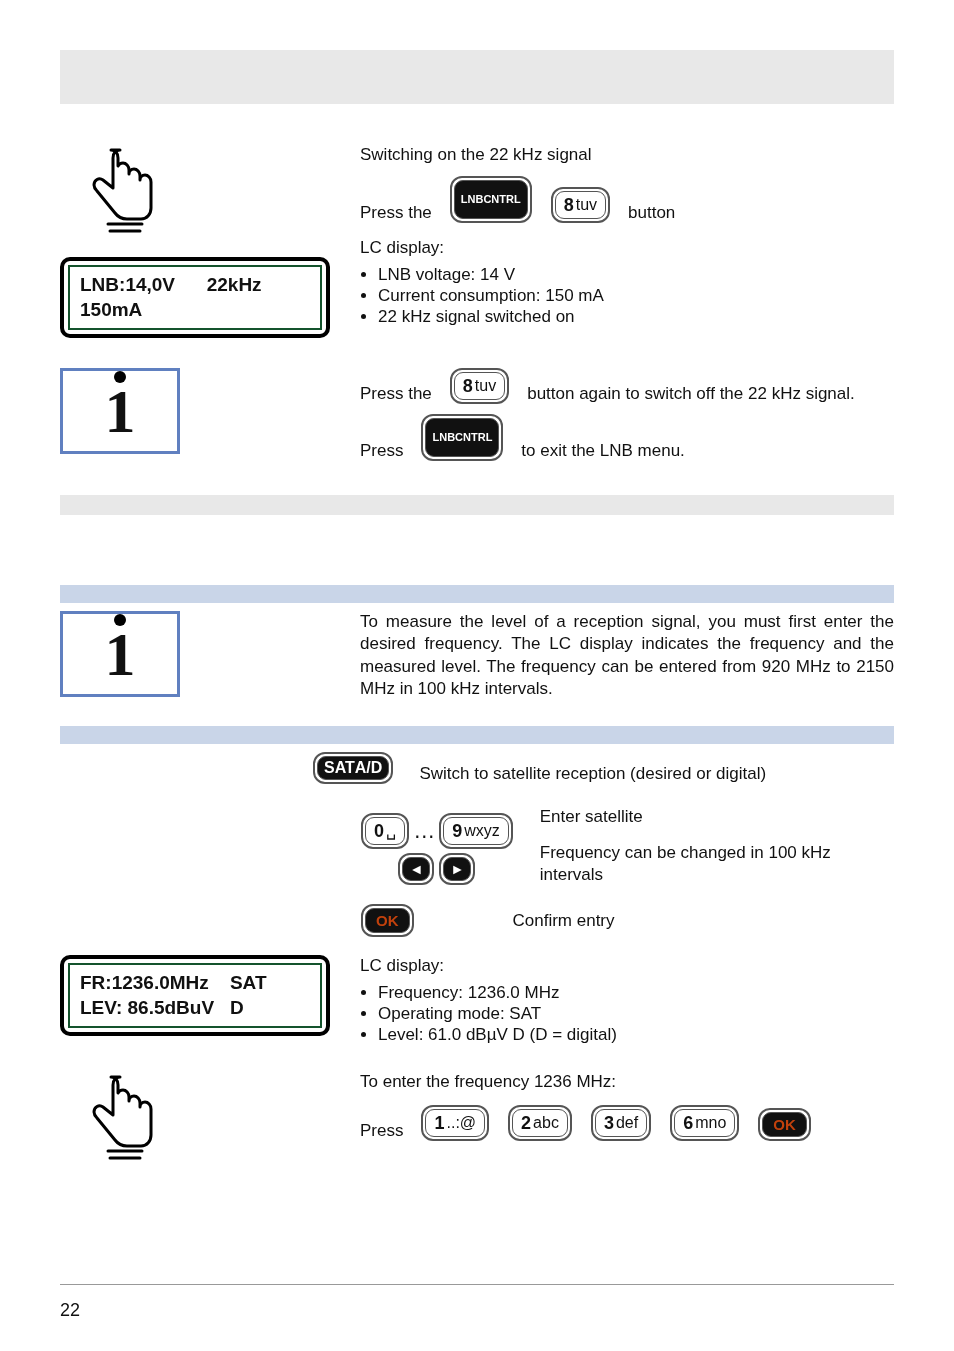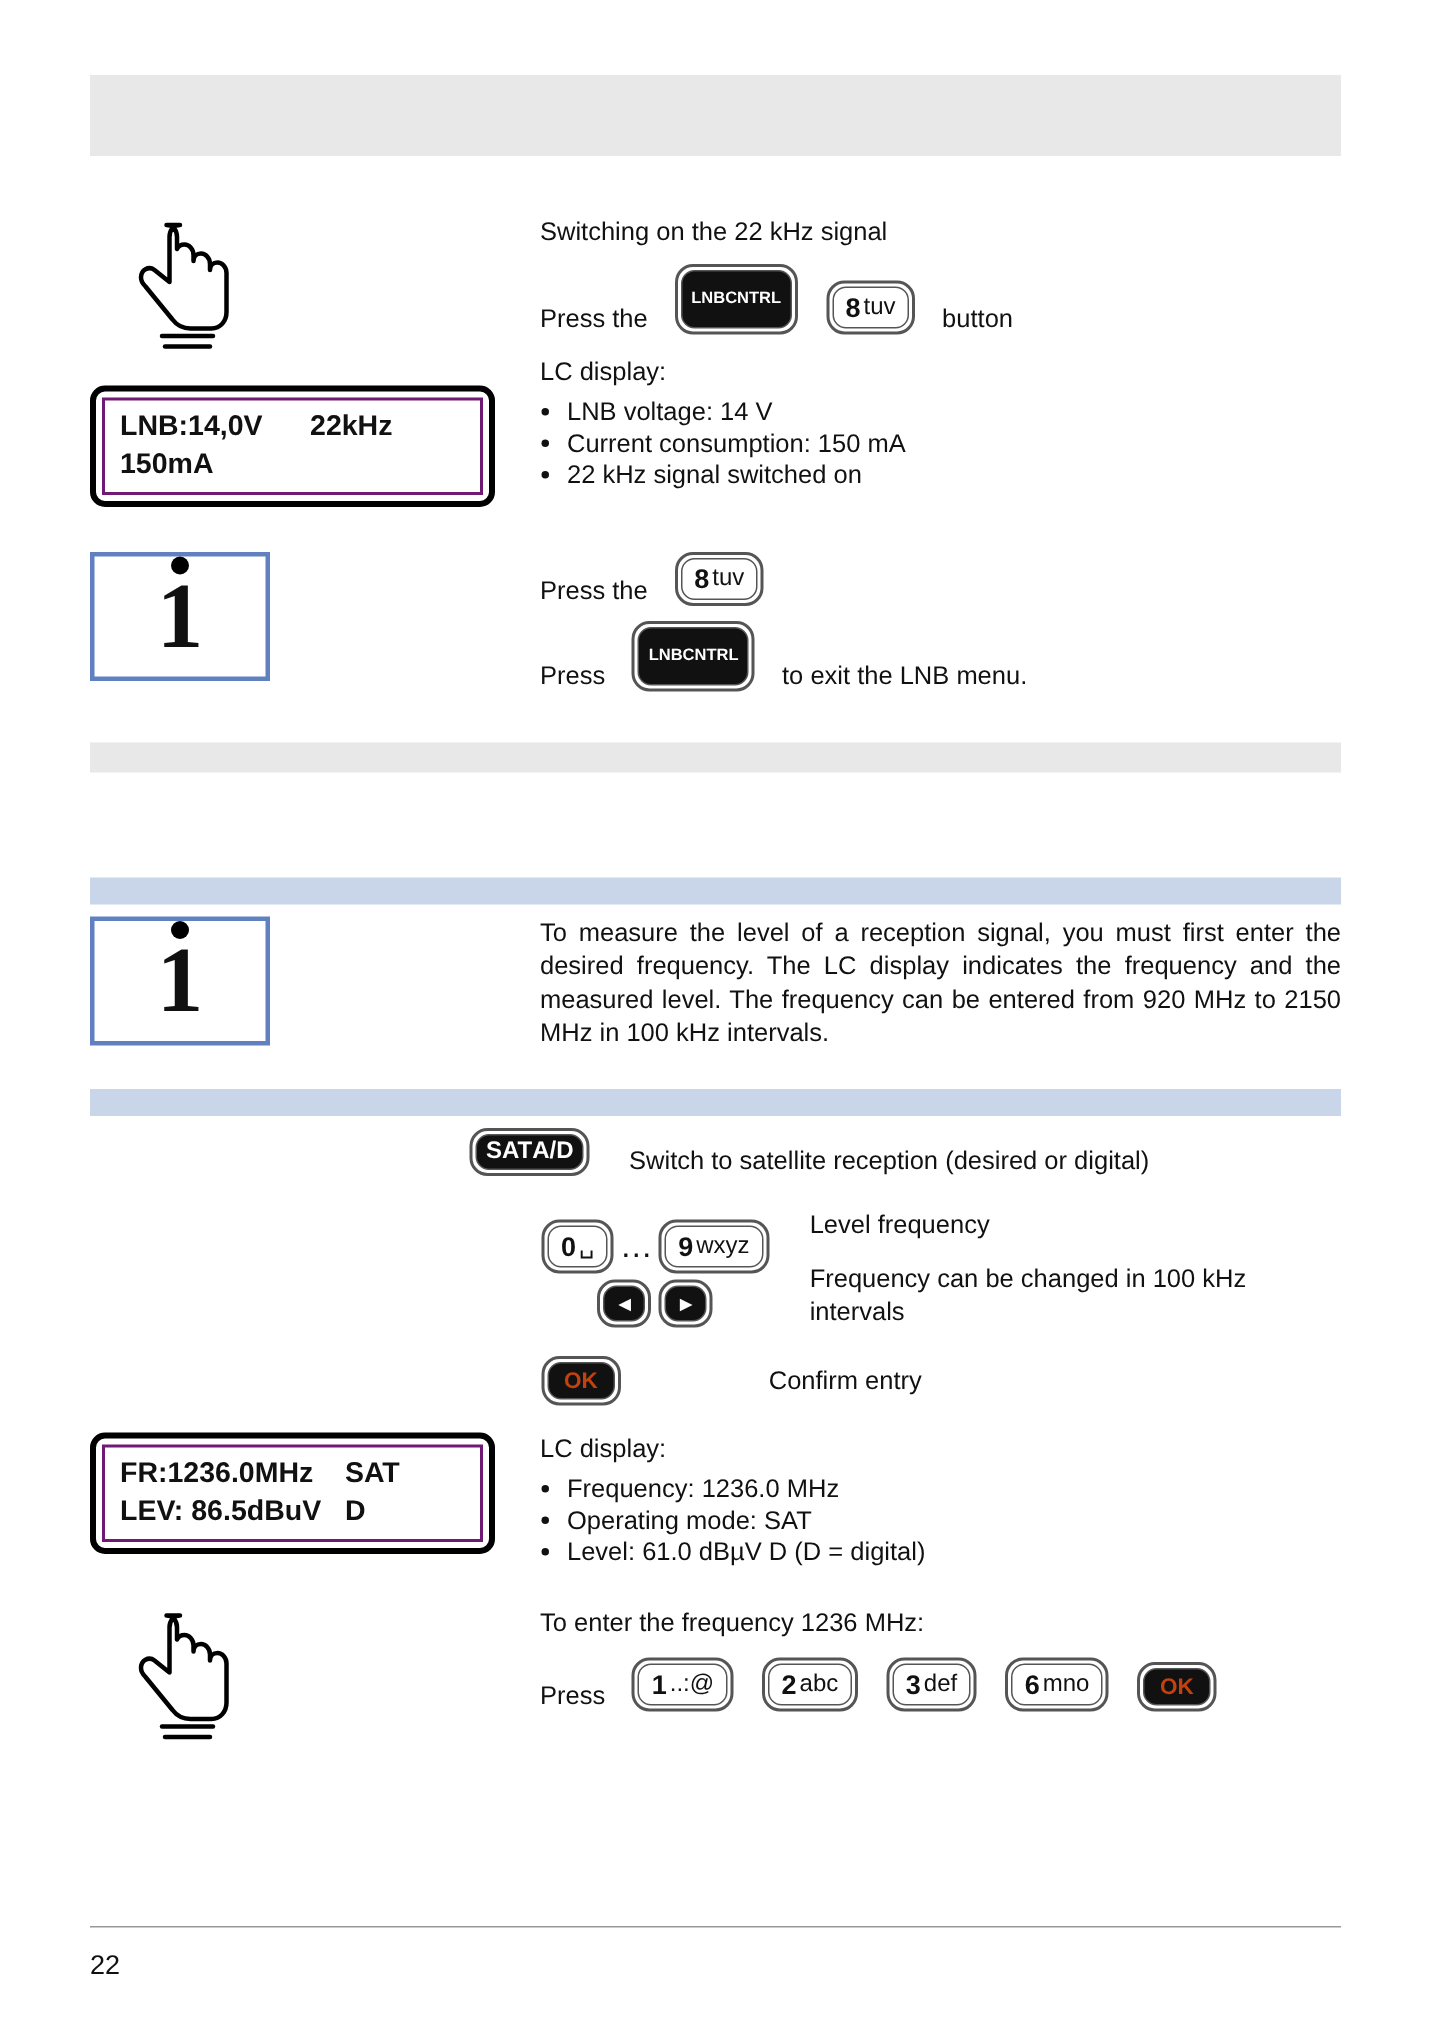--- a/index.html
+++ b/index.html
@@ -47,21 +47,21 @@
   .hand-icon svg { display: block; }
   .lcd-box {
     border: 4px solid #000;
     border-radius: 10px;
     padding: 4px;
     background: #fff;
     box-sizing: border-box;
     width: 270px;
   }
   .lcd-inner {
-    border: 2px solid #701a75;
+    border: 2px solid #14532d;
     padding: 6px 10px;
     font-family: Arial, Helvetica, sans-serif;
     font-weight: bold;
     font-size: 19px;
     line-height: 1.3;
     white-space: pre;
   }
   .info-box {
     border: 3px solid #6080c0;
     width: 120px;
@@ -272,20 +272,21 @@
         <div class="glyph"><span class="dot"></span>1</div>
       </div>
     </div>
     <div class="right-col">
       <div class="inline-line">
         <span>Press the</span>
         <span class="key"><span class="key-inner">
               <span class="big">8</span>
               <span class="sub">tuv</span>
             </span></span>
+        <span>button again to switch off the 22 kHz signal.</span>
       </div>
       <div class="inline-line" style="margin-top:10px;">
         <span>Press</span>
         <span class="key"><span class="key-inner lnb">
               <span>LNB</span>
               <br>
               <span>CNTRL</span>
             </span></span>
         <span>to exit the LNB menu.</span>
       </div>
@@ -333,21 +334,21 @@
                   <span class="big">9</span>
                   <span class="sub">wxyz</span>
                 </span></span>
           </div>
           <div class="numpad-row">
             <span class="key"><span class="key-inner arrows">◄</span></span>
             <span class="key"><span class="key-inner arrows">►</span></span>
           </div>
         </div>
         <div class="label-text">
-          <p style="margin-bottom:14px;">Level frequency</p>
+          <p style="margin-bottom:14px;">Enter satellite</p>
           <p>Frequency can be changed in 100 kHz intervals</p>
         </div>
       </div>
 
       <div class="entry-row" style="margin-top:12px; margin-bottom:4px;">
         <span class="key"><span class="key-inner white-on-black">OK</span></span>
         <span style="margin-left:80px;">Confirm entry</span>
       </div>
     </div>
   </div>

